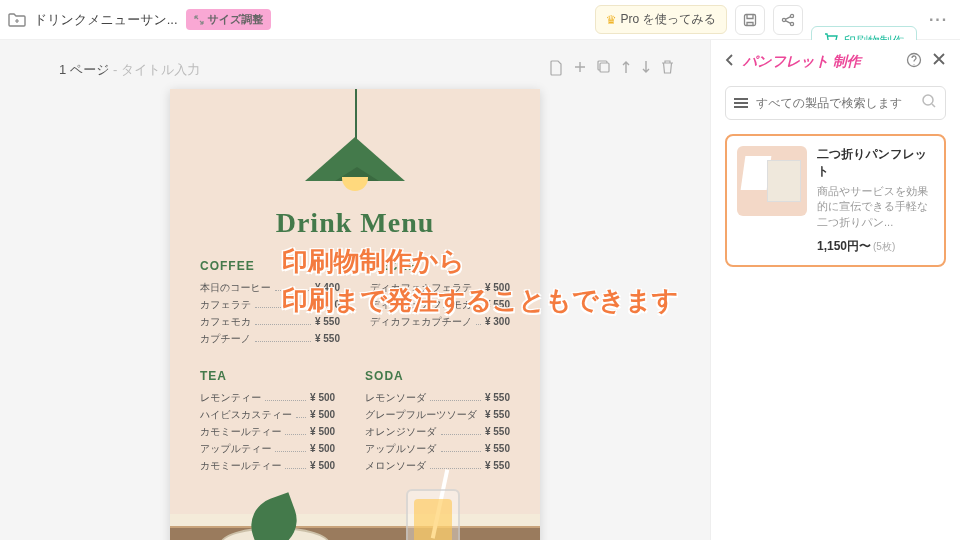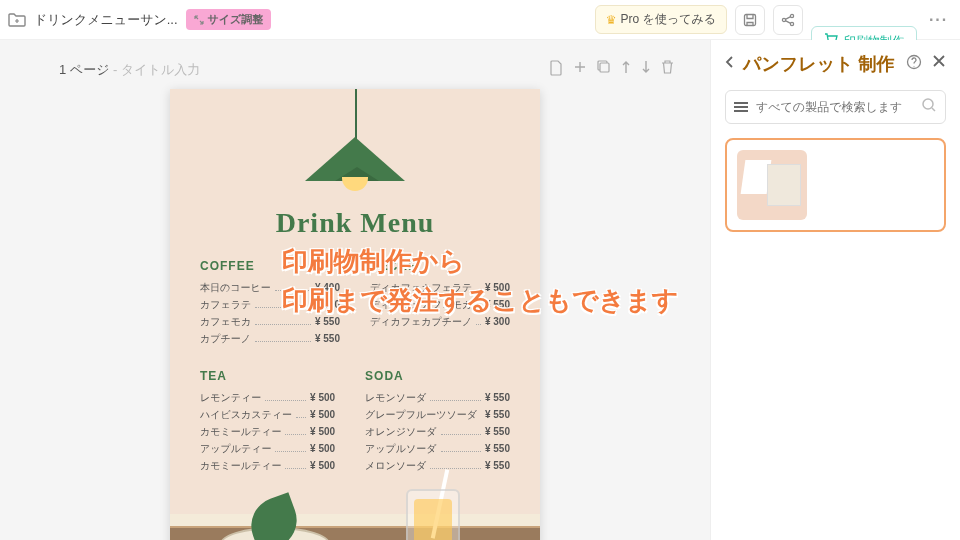--- a/index.html
+++ b/index.html
@@ -53,21 +53,21 @@
 .glass::after { content:""; position:absolute; top:8px; left:6px; right:6px; bottom:6px; background: rgba(255,200,80,0.6); border-radius:4px; }
 .straw { position: absolute; bottom: 30px; right: 98px; width: 4px; height: 70px; background: #fff; transform: rotate(12deg); }
 
 
 .overlay-text { position: absolute; top: 242px; left: 50%; transform: translateX(-50%); font-size: 26px; font-weight: bold; color: #f47b3f; text-shadow: -1.5px -1.5px 0 #fff, 1.5px -1.5px 0 #fff, -1.5px 1.5px 0 #fff, 1.5px 1.5px 0 #fff; line-height: 1.5; white-space: nowrap; text-align: left; z-index: 50; }
 
 
 .side-header { display: flex; align-items: center; justify-content: space-between; margin-bottom: 14px; }
 .side-header-left { display: flex; align-items: center; gap: 8px; }
 .side-back { cursor: pointer; color: #666; }
-.side-title { font-size: 18px; font-weight: bold; color: #a16207; }
+.side-title { font-size: 14px; font-weight: bold; color: #ec4899; font-style: italic; }
 .side-header-right { display: flex; gap: 10px; color: #888; }
 .side-header-right span { cursor: pointer; }
 .side-search { display: flex; align-items: center; border: 1px solid #e0e0e0; border-radius: 6px; padding: 6px 8px; gap: 8px; margin-bottom: 14px; }
 .side-search input { flex: 1; border: none; outline: none; font-size: 12px; color: #999; background: transparent; }
 .hamburger { width: 14px; height: 10px; display:flex; flex-direction:column; justify-content:space-between; cursor:pointer; }
 .hamburger span { display:block; height:2px; background:#666; }
 .search-icon { color: #bbb; }
 .product-card { border: 2px solid #f4a56a; border-radius: 8px; padding: 10px; display: flex; gap: 10px; }
 .product-thumb { width: 70px; height: 70px; background: #f3d8c7; border-radius: 6px; position: relative; overflow: hidden; flex-shrink: 0; }
 .product-thumb::before { content:""; position:absolute; left:6px; top:10px; width:26px; height:34px; background:#fff; transform:skewX(-8deg); }
@@ -312,20 +312,27 @@
       <input type="text" placeholder="すべての製品で検索します" style="">
       <span class="search-icon">
         <svg width="16" height="16" viewBox="0 0 16 16" fill="none" stroke="#bbb" stroke-width="1.5">
             <circle cx="7" cy="7" r="5"></circle>
             <path d="M11 11l3 3"></path>
           </svg>
       </span>
     </div>
     <div class="product-card">
       <div class="product-thumb"></div>
+      <div class="product-info">
+        <div class="product-title">二つ折りパンフレット</div>
+        <div class="product-desc">商品やサービスを効果的に宣伝できる手軽な二つ折りパン...</div>
+        <div class="product-price">
+          <span>1,150円〜</span><span class="unit">(5枚)</span>
+        </div>
+      </div>
     </div>
   </div>
 </div>
 
 <div class="overlay-text">
   <div>印刷物制作から</div>
   <div>印刷まで発注することもできます</div>
 </div>
 
 </body></html>

